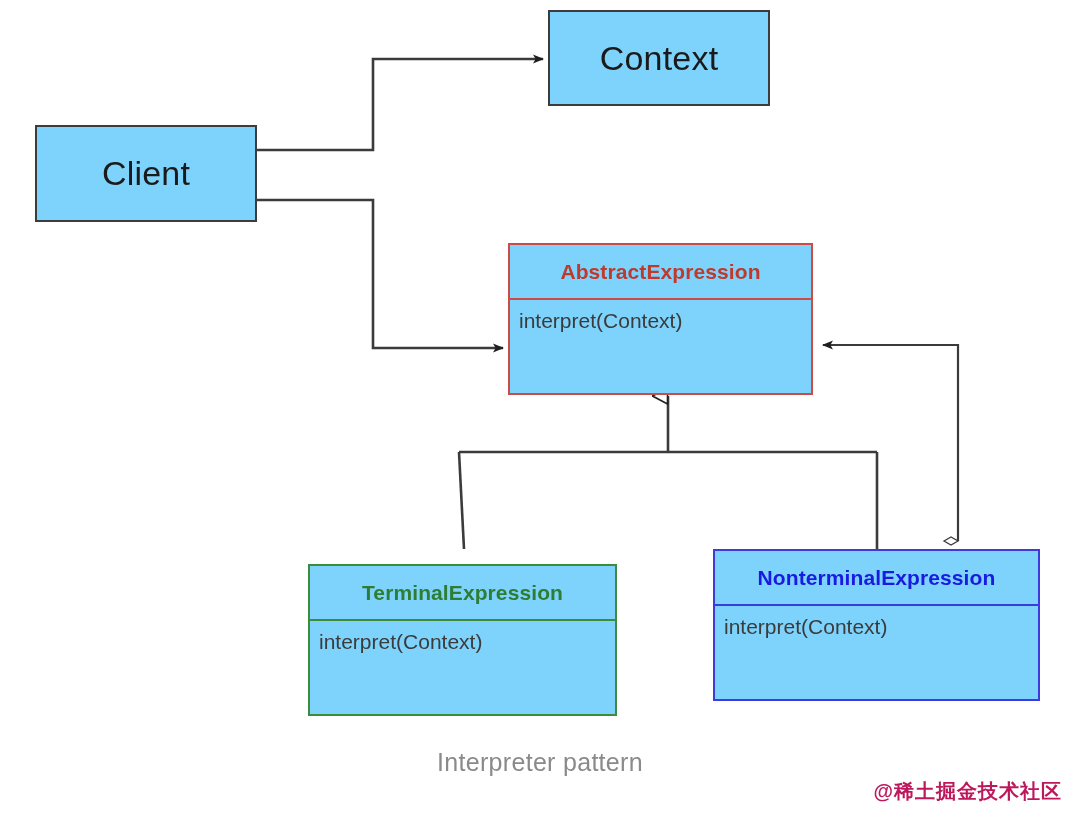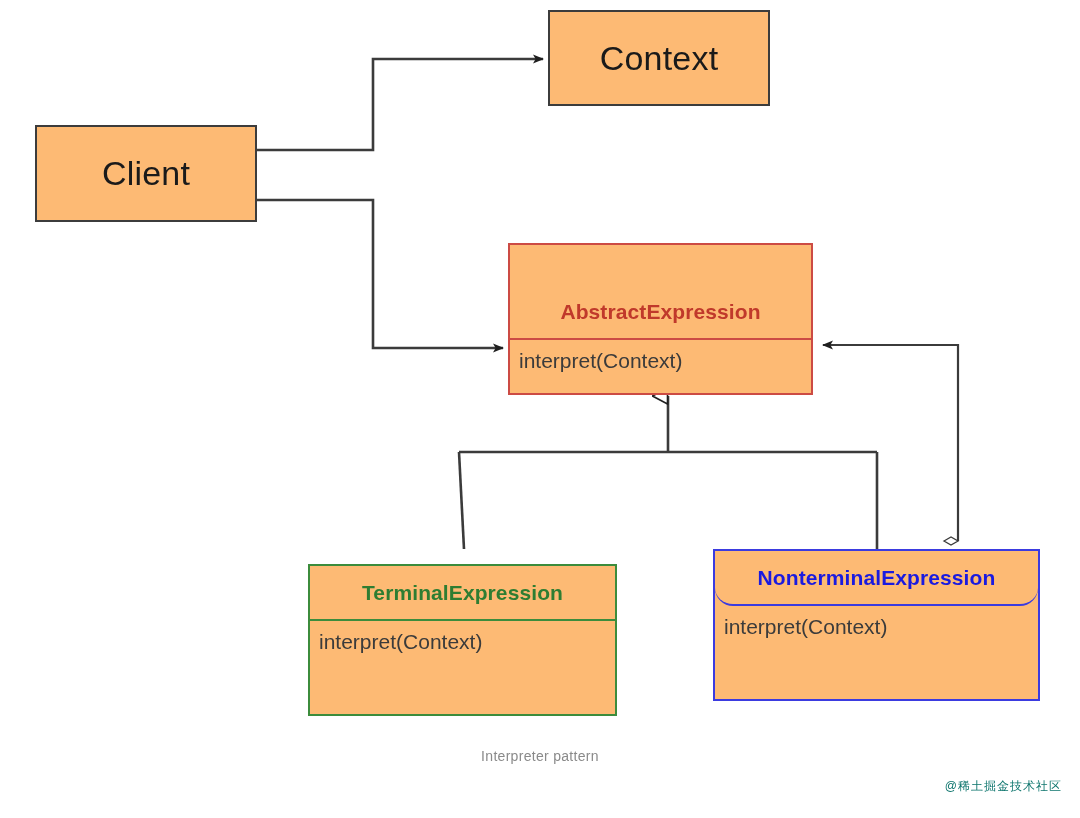--- a/index.html
+++ b/index.html
@@ -21,21 +21,21 @@
     left: 0;
     top: 0;
     width: 1080px;
     height: 818px;
   }
 
   
   .node {
     position: absolute;
     box-sizing: border-box;
-    background: #fdba74;
+    background: #7dd3fc;
     border-style: solid;
     border-width: 2px;
   }
   .node.plain {
     display: flex;
     align-items: center;
     justify-content: center;
     border-color: #3c3c3c;
   }
   .node.plain .node-title {
@@ -66,45 +66,46 @@
     padding: 9px 16px 0 9px;
   }
   .uml-method {
     font-size: 21px;
     color: #3b3b3b;
     line-height: 1.1;
   }
 
   
   .red   { border-color: #cc4b44; }
-  .red   .uml-title { color: #c0392b; border-bottom-color: #cc4b44; margin-top: 40px; }
+  .red   .uml-title { color: #c0392b; border-bottom-color: #cc4b44; }
   .green { border-color: #3c8c3c; }
   .green .uml-title { color: #2e7d32; border-bottom-color: #3c8c3c; }
   .blue  { border-color: #3b3be0; }
   .blue  .uml-title { color: #1a1ae0; border-bottom-color: #3b3be0; }
 
   
   .caption {
     position: absolute;
     left: 0;
     top: 748px;
     width: 1080px;
     text-align: center;
-    font-size: 14px;
+    font-size: 25px;
     color: #8a8a8a;
     letter-spacing: 0.3px;
   }
   .watermark {
     position: absolute;
     right: 18px;
     top: 778px;
-    font-size: 12px;
-    color: #0f766e;
+    font-size: 20px;
+    color: #be185d;
     letter-spacing: 1px;
     white-space: nowrap;
+    font-weight: bold;
   }
 </style>
 </head>
 <body>
 
 <div id="canvas">
 
   <svg id="wires" viewBox="0 0 1080 818" width="1080" height="818" xmlns="http://www.w3.org/2000/svg">
     <defs>
       <marker id="arrowFilled" markerWidth="12" markerHeight="12" refX="10" refY="5" orient="auto" markerUnits="userSpaceOnUse">
@@ -150,21 +151,21 @@
   </div>
 
   <div class="node uml green" style="left:308px; top:564px; width:309px; height:152px;">
     <div class="uml-title" style="height:55px;">TerminalExpression</div>
     <div class="uml-body">
       <div class="uml-method">interpret(Context)</div>
     </div>
   </div>
 
   <div class="node uml blue" style="left:713px; top:549px; width:327px; height:152px;">
-    <div class="uml-title" style="height:55px;border-radius:18px;">NonterminalExpression</div>
+    <div class="uml-title" style="height:55px;">NonterminalExpression</div>
     <div class="uml-body">
       <div class="uml-method">interpret(Context)</div>
     </div>
   </div>
 
   <div class="caption">Interpreter pattern</div>
 
   <div class="watermark">@稀土掘金技术社区</div>
 
 </div>

